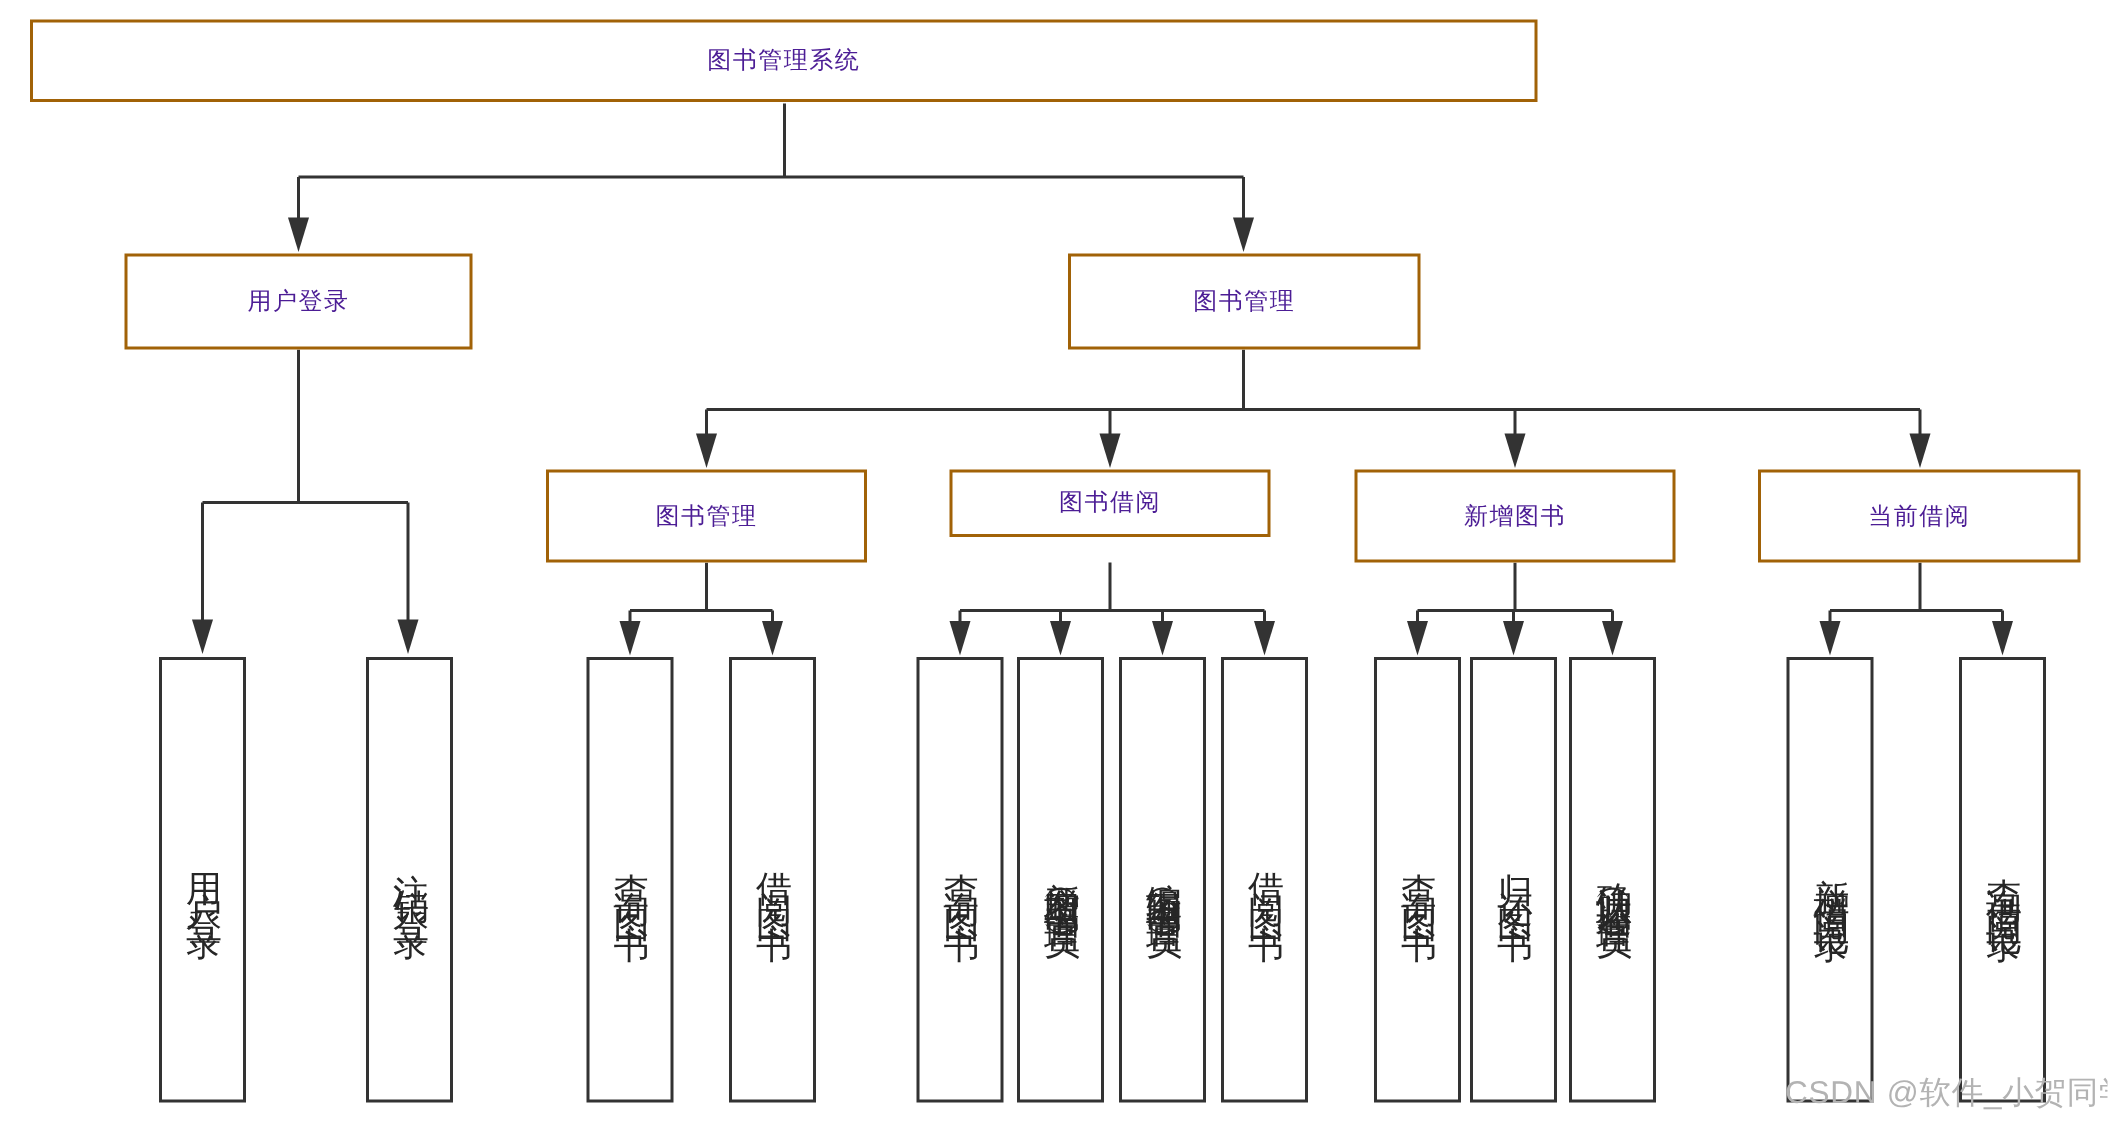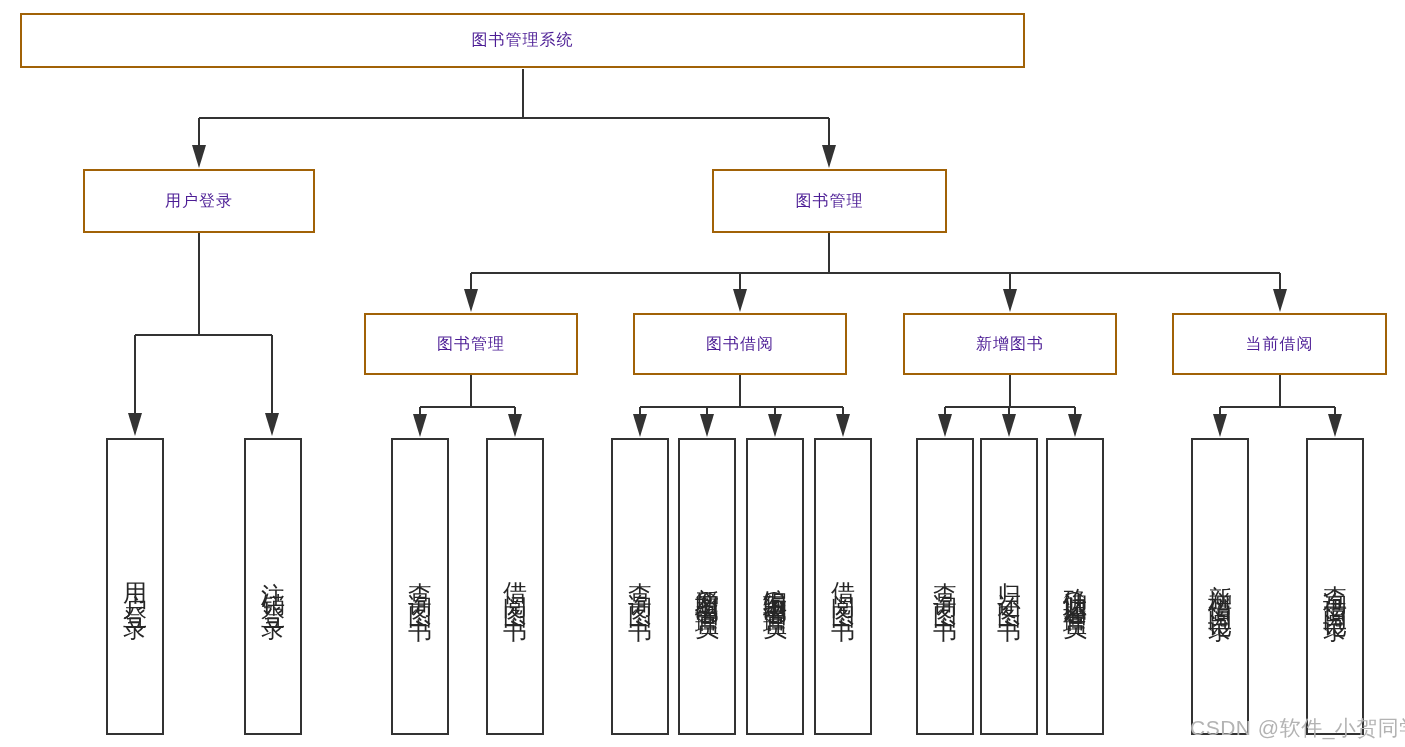--- a/index.html
+++ b/index.html
@@ -72,21 +72,21 @@
     <polygon points="1328,414 1342,414 1335,437"></polygon>
   </g>
 </svg>
 
 <div class="node" style="left:20px;top:13px;width:1005px;height:55px">图书管理系统</div>
 
 <div class="node" style="left:83px;top:169px;width:232px;height:64px">用户登录</div>
 <div class="node" style="left:712px;top:169px;width:235px;height:64px">图书管理</div>
 
 <div class="node" style="left:364px;top:313px;width:214px;height:62px">图书管理</div>
-<div class="node" style="left:633px;top:313px;width:214px;height:62px">图书借阅</div>
+<div class="node" style="left:633px;top:313px;width:214px;height:45px">图书借阅</div>
 <div class="node" style="left:903px;top:313px;width:214px;height:62px">新增图书</div>
 <div class="node" style="left:1172px;top:313px;width:215px;height:62px">当前借阅</div>
 
 <div class="leaf" style="left:106px">
   <span class="vtext">用户登录</span>
 </div>
 <div class="leaf" style="left:244px">
   <span class="vtext">注销登录</span>
 </div>
 <div class="leaf" style="left:391px">

